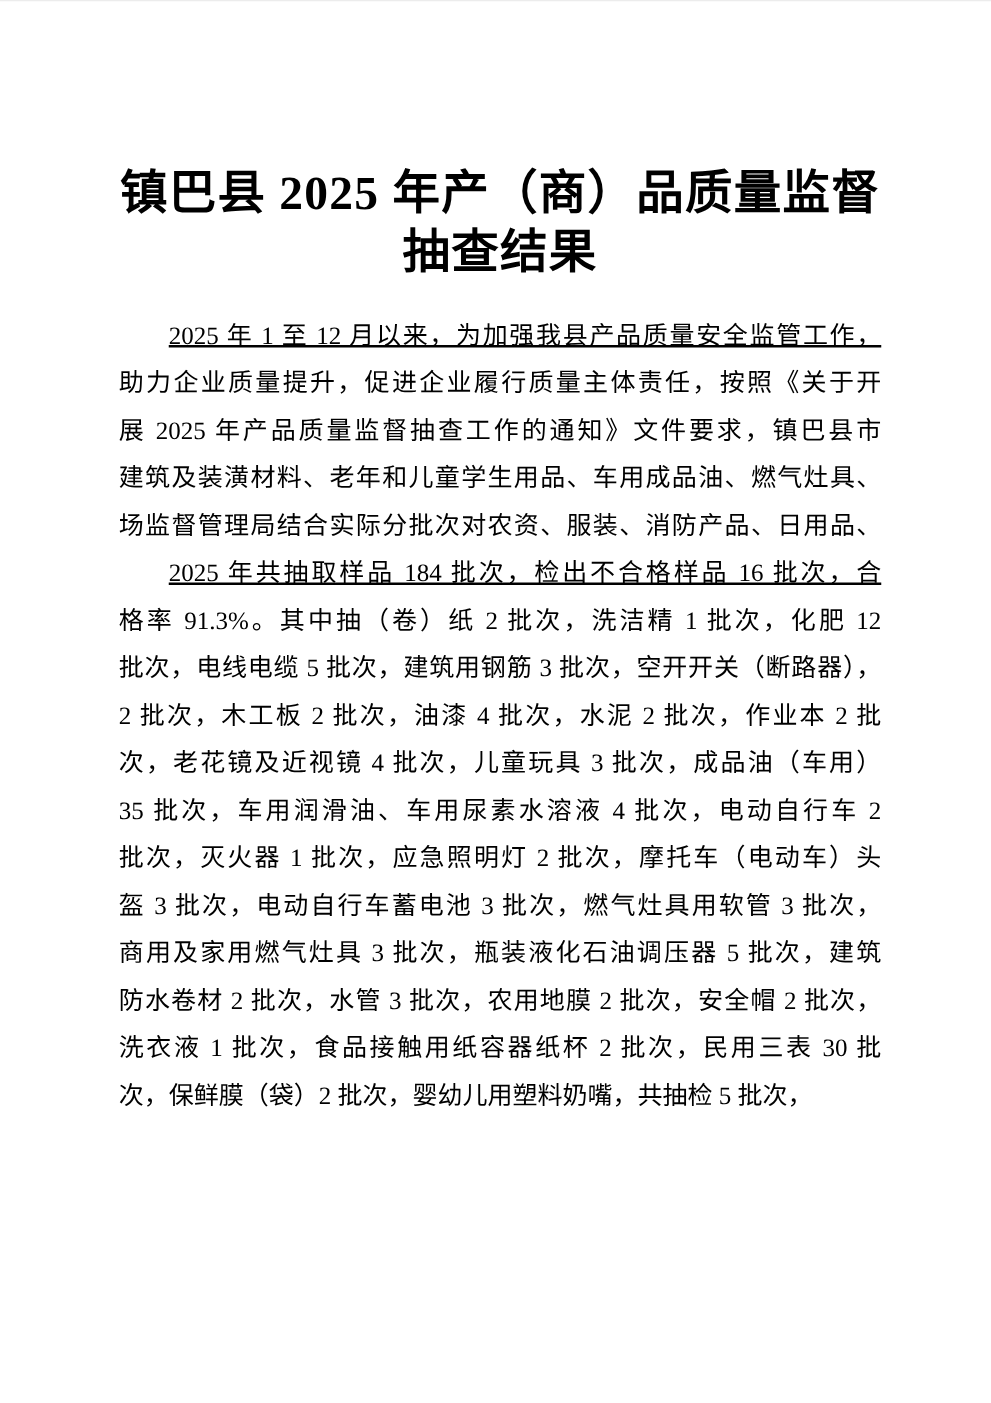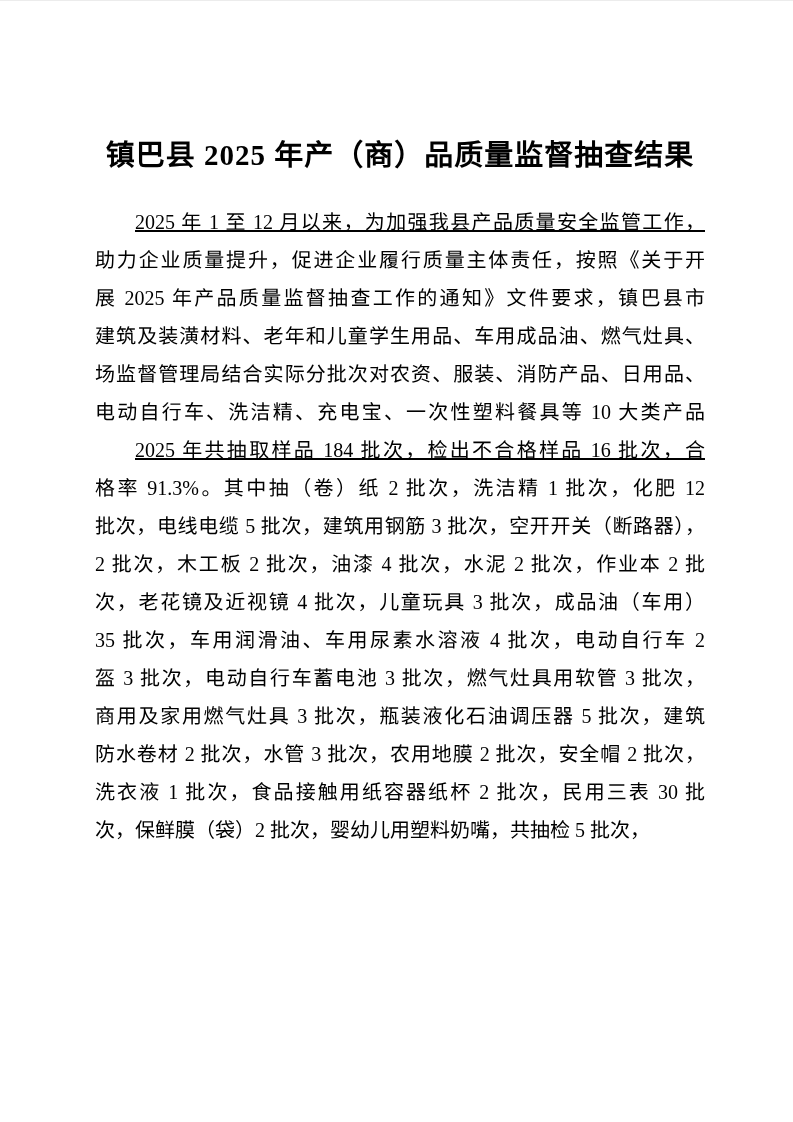--- a/index.html
+++ b/index.html
@@ -18,21 +18,21 @@
   }
   .content {
     position: absolute;
     left: 95px;
     top: 131px;
     width: 610px;
   }
   .title {
     text-align: center;
     font-weight: 700;
-    font-size: 29px;
+    font-size: 38px;
     line-height: 47px;
     letter-spacing: 1px;
     margin-bottom: 24px;
   }
   .title .t-line { display: block; }
   .body-text .line {
     font-size: 20px;
     line-height: 38px;
     text-align: justify;
     text-align-last: justify;
@@ -47,27 +47,27 @@
   <div class="content">
     <h1 class="title">
       <span class="t-line">镇巴县 2025 年产（商）品质量监督抽查结果</span>
     </h1>
     <div class="body-text">
         <div class="line first">2025 年 1 至 12 月以来，为加强我县产品质量安全监管工作，</div>
         <div class="line">助力企业质量提升，促进企业履行质量主体责任，按照《关于开</div>
         <div class="line">展 2025 年产品质量监督抽查工作的通知》文件要求，镇巴县市</div>
         <div class="line">建筑及装潢材料、老年和儿童学生用品、车用成品油、燃气灶具、</div>
         <div class="line">场监督管理局结合实际分批次对农资、服装、消防产品、日用品、</div>
-        <div class="line">电动自行车、洗洁精、充电宝、一次性塑料餐具等 10 大类产品</div>
         <div class="line first">2025 年共抽取样品 184 批次，检出不合格样品 16 批次，合</div>
         <div class="line">格率 91.3%。其中抽（卷）纸 2 批次，洗洁精 1 批次，化肥 12</div>
         <div class="line">批次，电线电缆 5 批次，建筑用钢筋 3 批次，空开开关（断路器），</div>
         <div class="line">2 批次，木工板 2 批次，油漆 4 批次，水泥 2 批次，作业本 2 批</div>
         <div class="line">次，老花镜及近视镜 4 批次，儿童玩具 3 批次，成品油（车用）</div>
         <div class="line">35 批次，车用润滑油、车用尿素水溶液 4 批次，电动自行车 2</div>
+        <div class="line">批次，灭火器 1 批次，应急照明灯 2 批次，摩托车（电动车）头</div>
         <div class="line">盔 3 批次，电动自行车蓄电池 3 批次，燃气灶具用软管 3 批次，</div>
         <div class="line">商用及家用燃气灶具 3 批次，瓶装液化石油调压器 5 批次，建筑</div>
         <div class="line">防水卷材 2 批次，水管 3 批次，农用地膜 2 批次，安全帽 2 批次，</div>
         <div class="line">洗衣液 1 批次，食品接触用纸容器纸杯 2 批次，民用三表 30 批</div>
         <div class="line plast">次，保鲜膜（袋）2 批次，婴幼儿用塑料奶嘴，共抽检 5 批次，</div>
       </div>
   </div>
 </div>
 
 </body></html>

